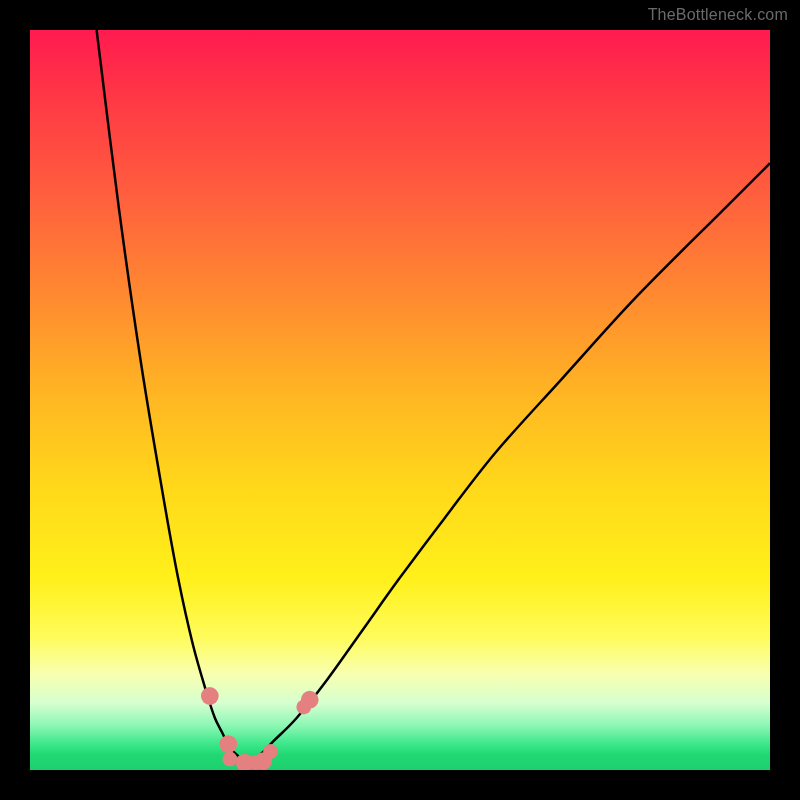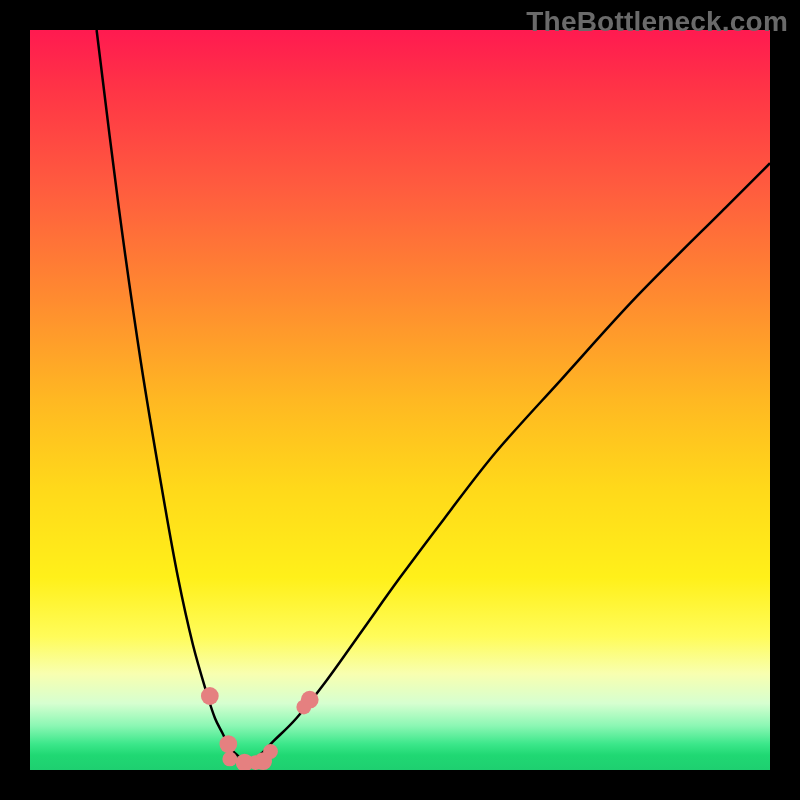--- a/index.html
+++ b/index.html
@@ -40,22 +40,22 @@
       #3be78a 96.5%,
       #20d873 98%,
       #1ecf70 100%
     );
   }
   .watermark {
     position: absolute;
     top: 6px;
     right: 12px;
     color: #6a6a6a;
-    font-size: 28px;
-    font-weight: 700;
+    font-size: 16px;
+    font-weight: 400;
     letter-spacing: 0.2px;
     z-index: 30;
   }
   svg.curve {
     position: absolute;
     left: 0; top: 0;
     width: 740px;
     height: 740px;
     z-index: 10;
   }

